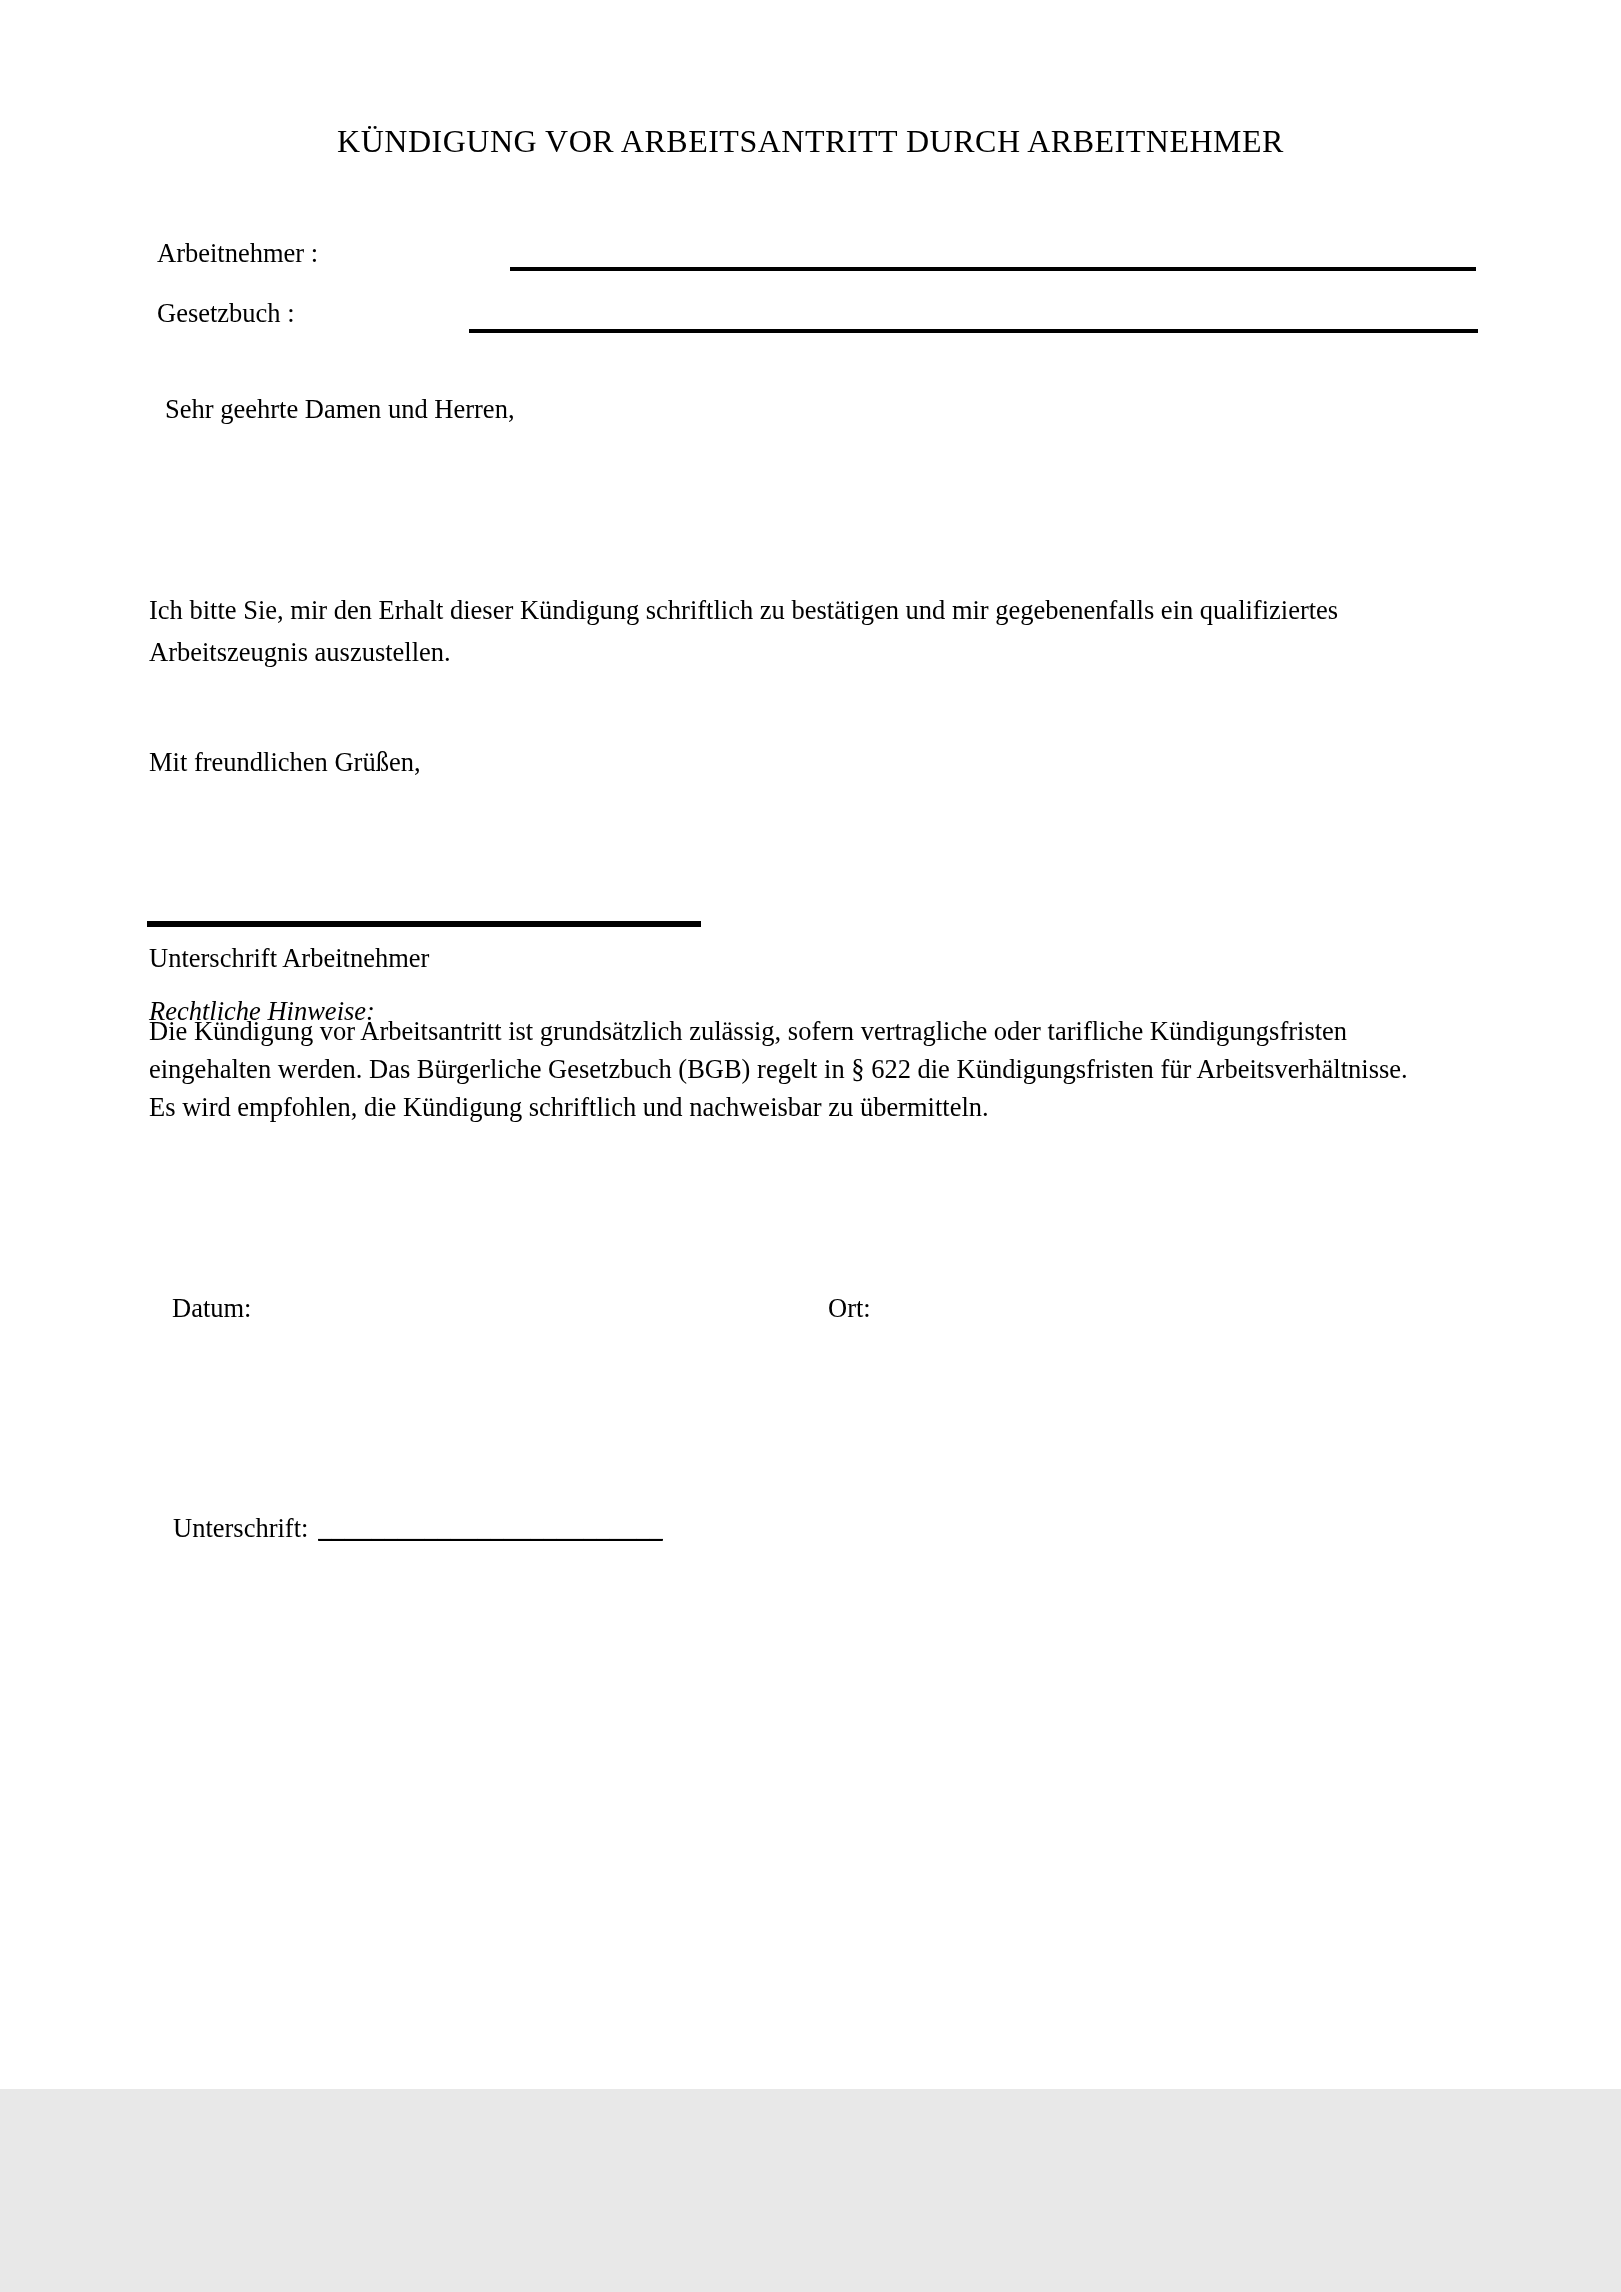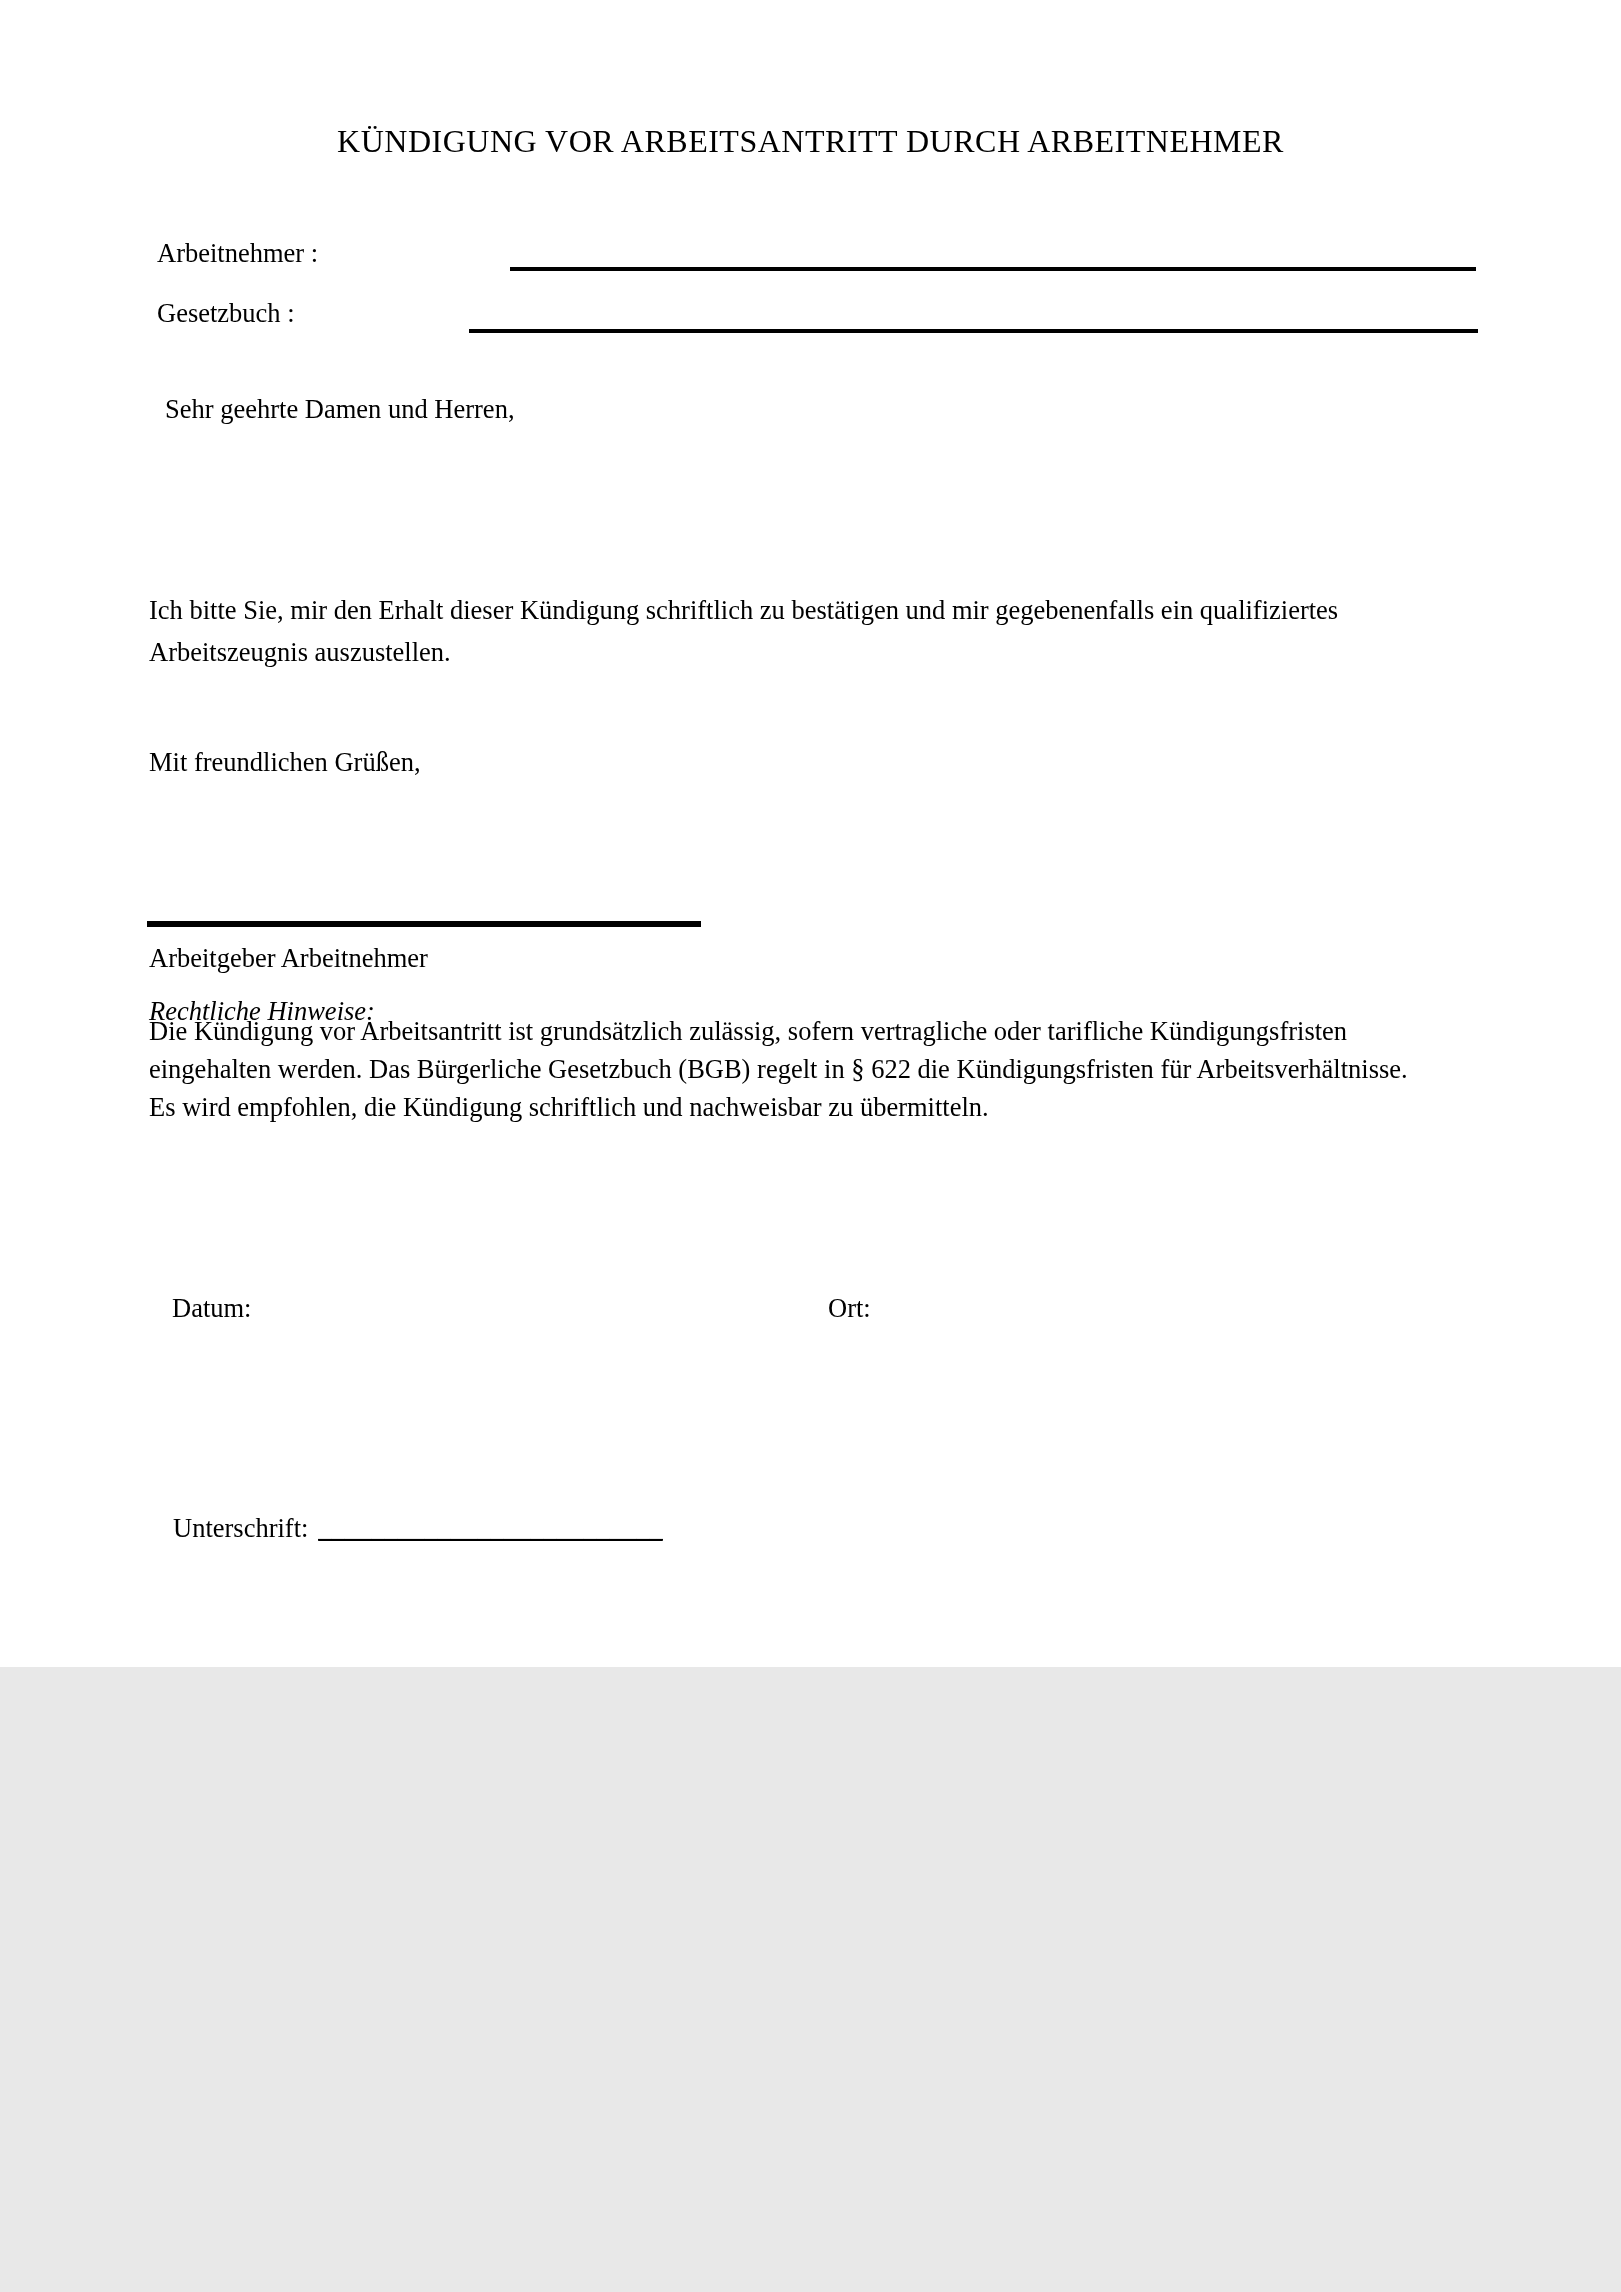--- a/index.html
+++ b/index.html
@@ -3,21 +3,21 @@
 <meta charset="utf-8">
 <style>
   html, body {
     margin: 0;
     padding: 0;
     background: #e8e8e8;
   }
   .page {
     position: relative;
     width: 1621px;
-    height: 1667px;
+    height: 2089px;
     background: #ffffff;
     font-family: "Liberation Serif", "DejaVu Serif", serif;
     color: #000000;
     overflow: hidden;
     margin: 0 auto;
   }
   .abs { position: absolute; }
   .doc-title {
     top: 123px;
     left: 0;
@@ -78,21 +78,21 @@
   <div class="abs body-text" style="left:165px; top:393px;text-align:right;">Sehr geehrte Damen und Herren,</div>
 
 
   <div class="abs para" style="left:149px; top:589px;">Ich bitte Sie, mir den Erhalt dieser Kündigung schriftlich zu bestätigen und mir gegebenenfalls ein qualifiziertes
 Arbeitszeugnis auszustellen.</div>
 
   <div class="abs body-text" style="left:149px; top:746px;">Mit freundlichen Grüßen,</div>
 
   <div class="abs fill-line signature-line"></div>
 
-  <div class="abs body-text" style="left:149px; top:942px;">Arbeitgeber Arbeitnehmer</div>
+  <div class="abs body-text" style="left:149px; top:942px;">Unterschrift Arbeitnehmer</div>
 
   <div class="abs body-text" style="left:149px; top:995px;font-style:italic;">Rechtliche Hinweise:</div>
 
   <div class="abs legal-para" style="left:149px; top:1012px;">Die Kündigung vor Arbeitsantritt ist grundsätzlich zulässig, sofern vertragliche oder tarifliche Kündigungsfristen
 eingehalten werden. Das Bürgerliche Gesetzbuch (BGB) regelt in § 622 die Kündigungsfristen für Arbeitsverhältnisse.
 Es wird empfohlen, die Kündigung schriftlich und nachweisbar zu übermitteln.</div>
 
   <div class="abs body-text" style="left:172px; top:1292px;">Datum:</div>
 
   <div class="abs body-text" style="left:828px; top:1292px;">Ort:</div>

